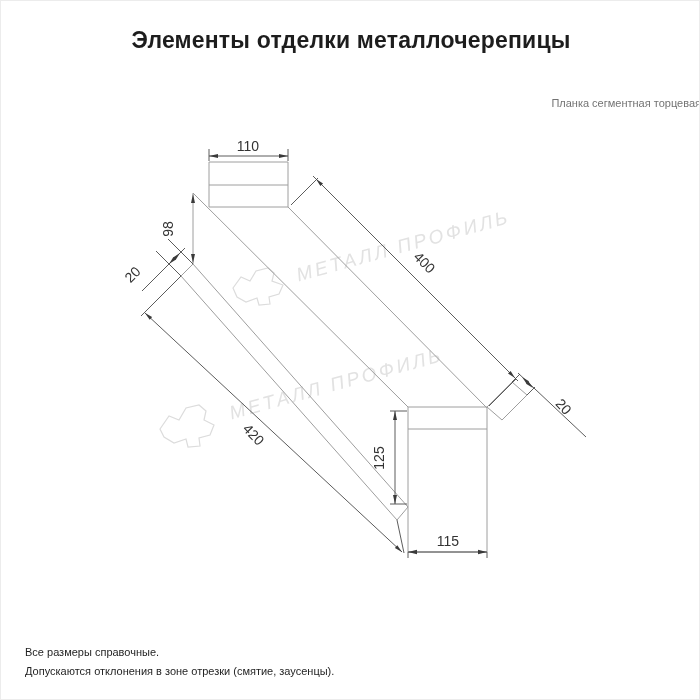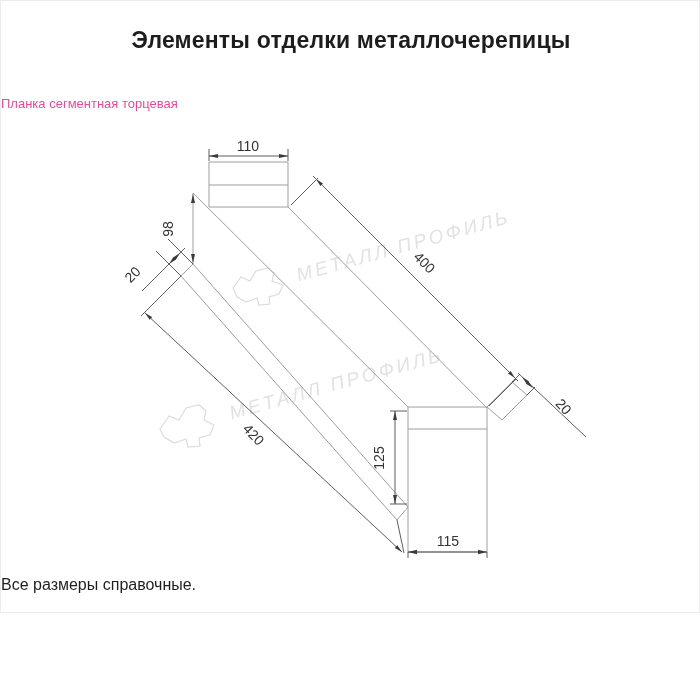--- a/index.html
+++ b/index.html
@@ -1,46 +1,46 @@
 <!DOCTYPE html>
 <html><head>
 <meta charset="utf-8">
 <style>
   html,body{margin:0;padding:0;background:#ffffff;}
   .page{
     position:relative;
-    width:700px;height:613px;
+    width:700px;height:700px;
     background:#ffffff;
     border:1px solid #ececec;
     box-sizing:border-box;
     overflow:hidden;
     font-family:"Liberation Sans", sans-serif;
   }
   .page-title{
     position:absolute;
     top:26px;left:0;width:700px;
     text-align:center;
     font-size:23px;
     font-weight:bold;
     color:#1d1d1d;
     letter-spacing:0.2px;
   }
   .product-subtitle{
     position:absolute;
     top:94px;left:0;width:700px;
-    text-align:left;
-    font-size:13px;
-    color:#ec4899;
+    text-align:right;
+    font-size:11px;
+    color:#737373;
     line-height:17px;
   }
   .drawing-svg{position:absolute;left:0;top:0;}
   .footnotes{
     position:absolute;
-    left:0;bottom:18px;
-    font-size:16px;
+    left:24px;bottom:18px;
+    font-size:11px;
     color:#1f1f1f;
     line-height:19px;
   }
   svg text.dim{
     font-family:"Liberation Sans", sans-serif;
     font-size:14px;
     fill:#333333;
   }
   svg text.wm{
     font-family:"Liberation Sans", sans-serif;
@@ -149,15 +149,16 @@
       <text class="dim" transform="translate(420,265) rotate(45)" text-anchor="middle">400</text>
       <text class="dim" transform="translate(249,437) rotate(46)" text-anchor="middle">420</text>
       <text class="dim" transform="translate(559,409) rotate(47)" text-anchor="middle">20</text>
       <text class="dim" transform="translate(383,457) rotate(-90)" text-anchor="middle">125</text>
       <text class="dim" x="447" y="545" text-anchor="middle">115</text>
     </g>
   </svg>
 
   <div class="footnotes">
     <div>Все размеры справочные.</div>
+    <div>Допускаются отклонения в зоне отрезки (смятие, заусенцы).</div>
   </div>
 
 </div>
 
 </body></html>

